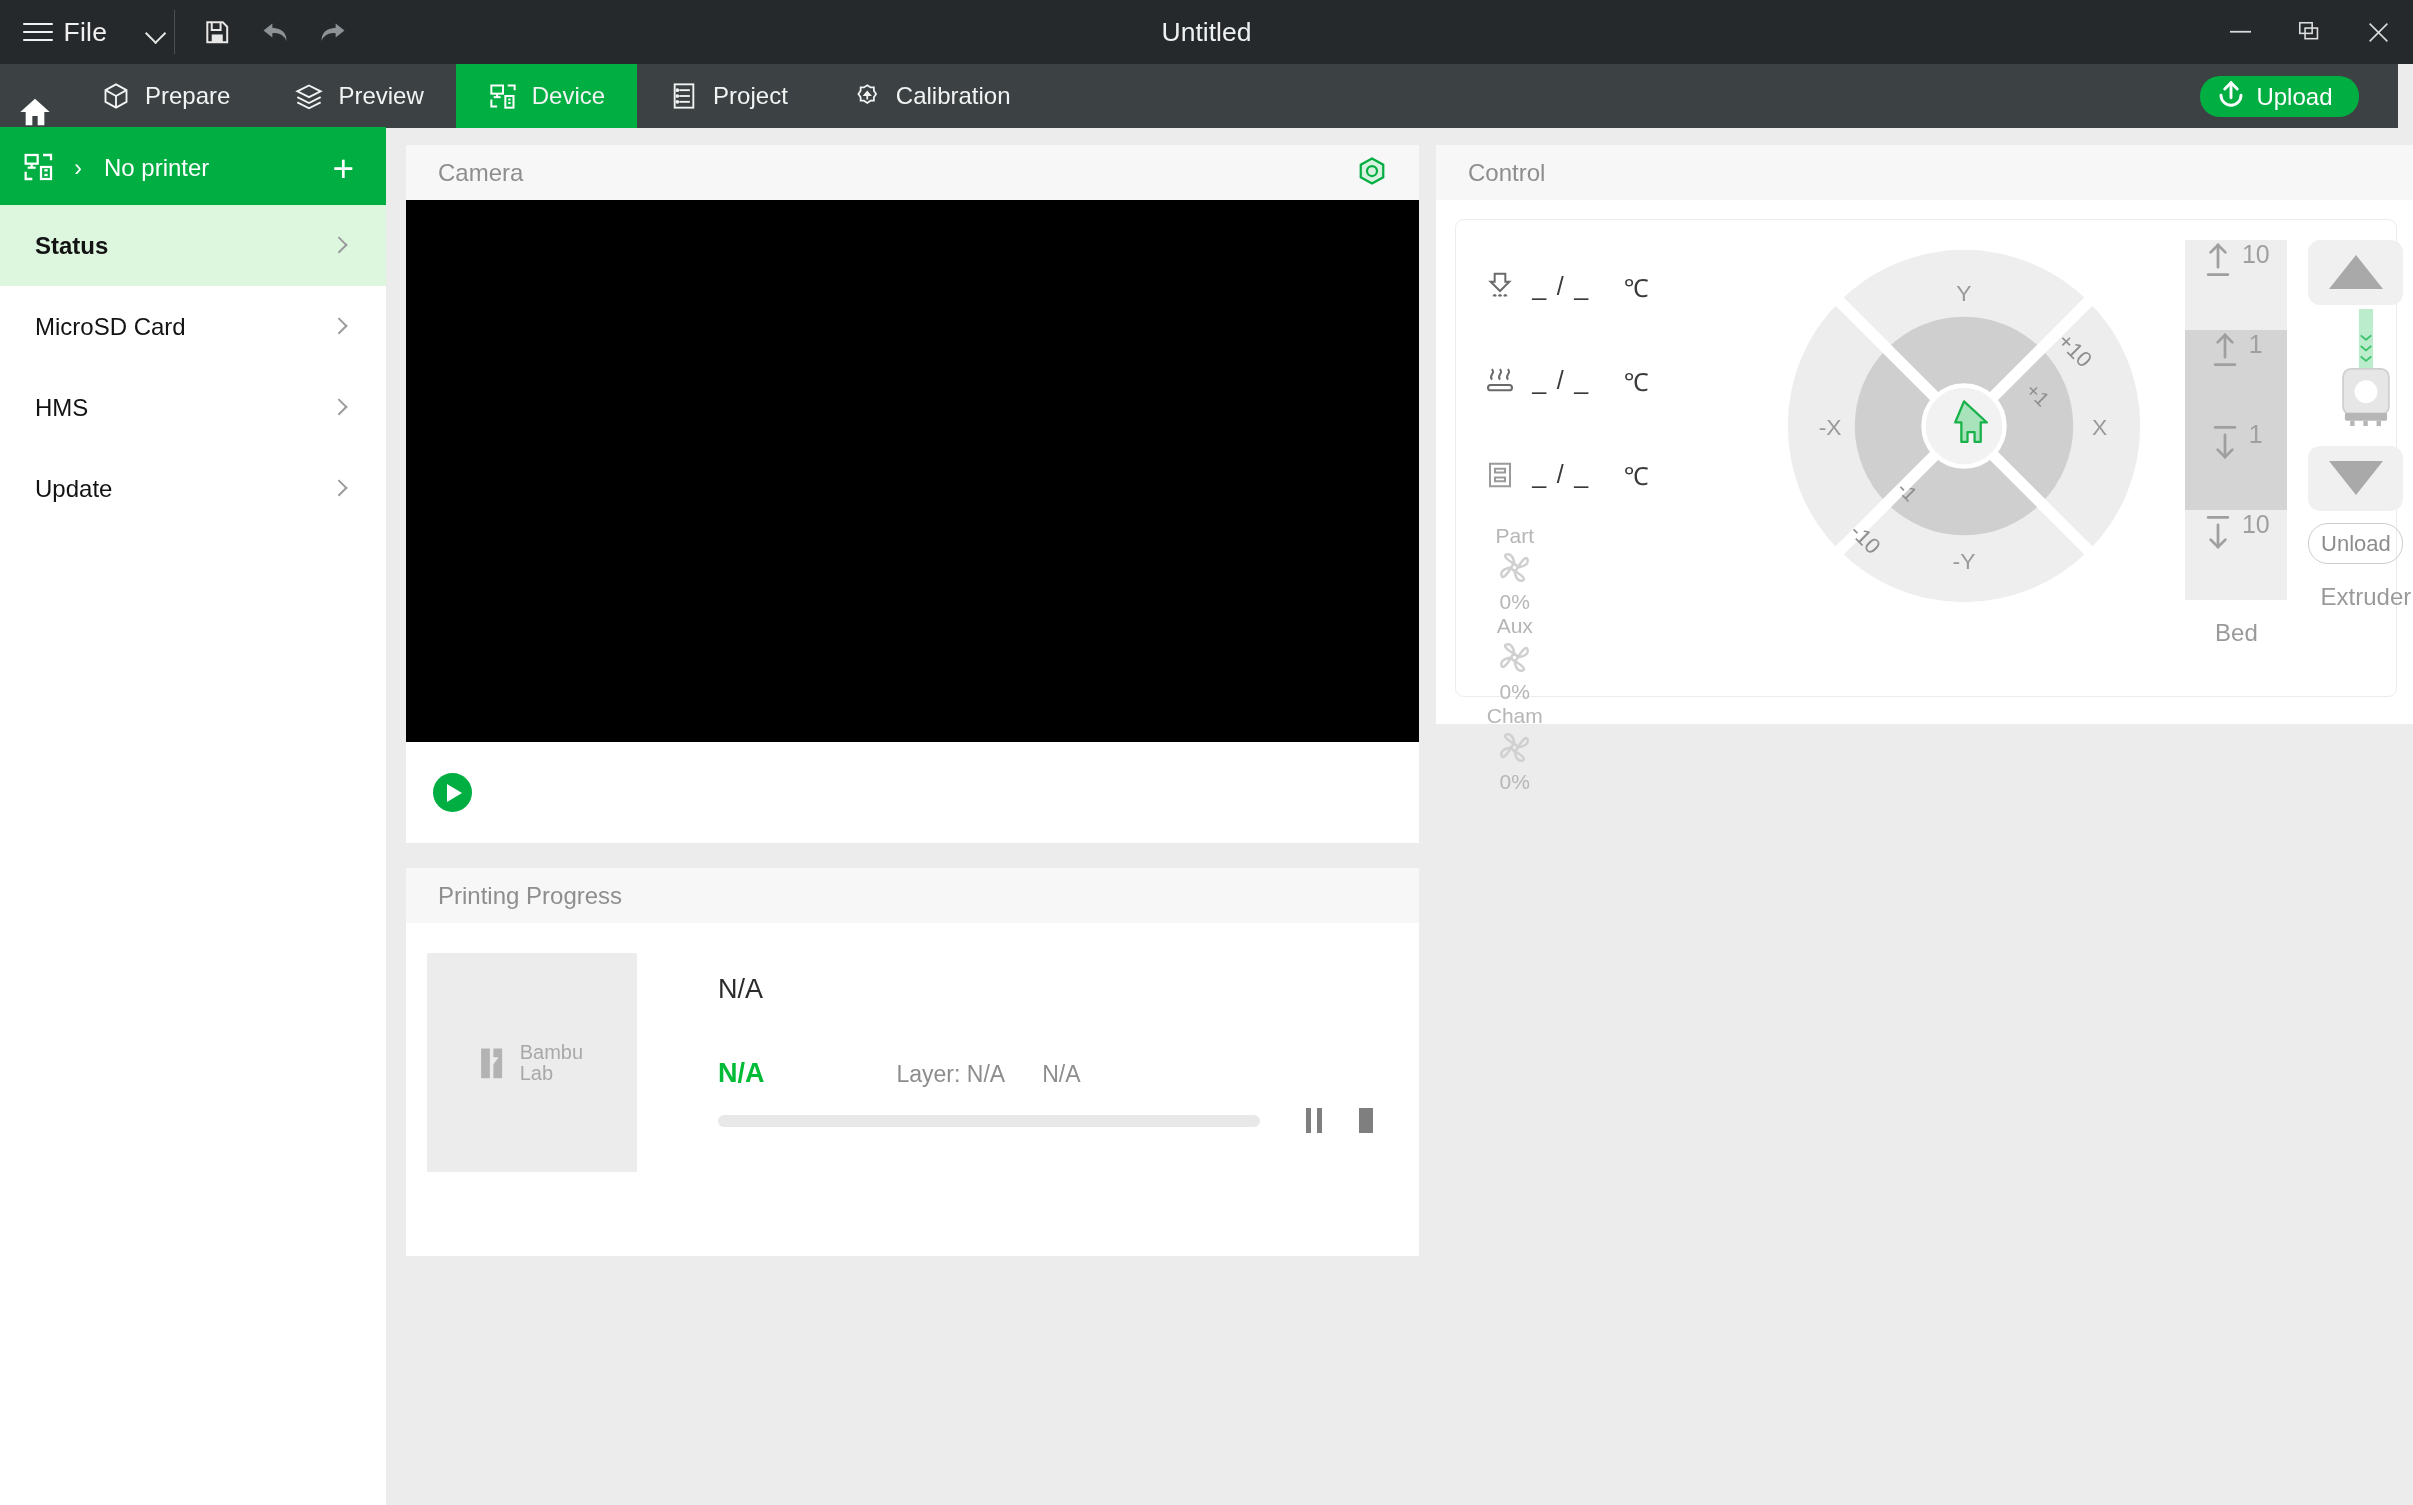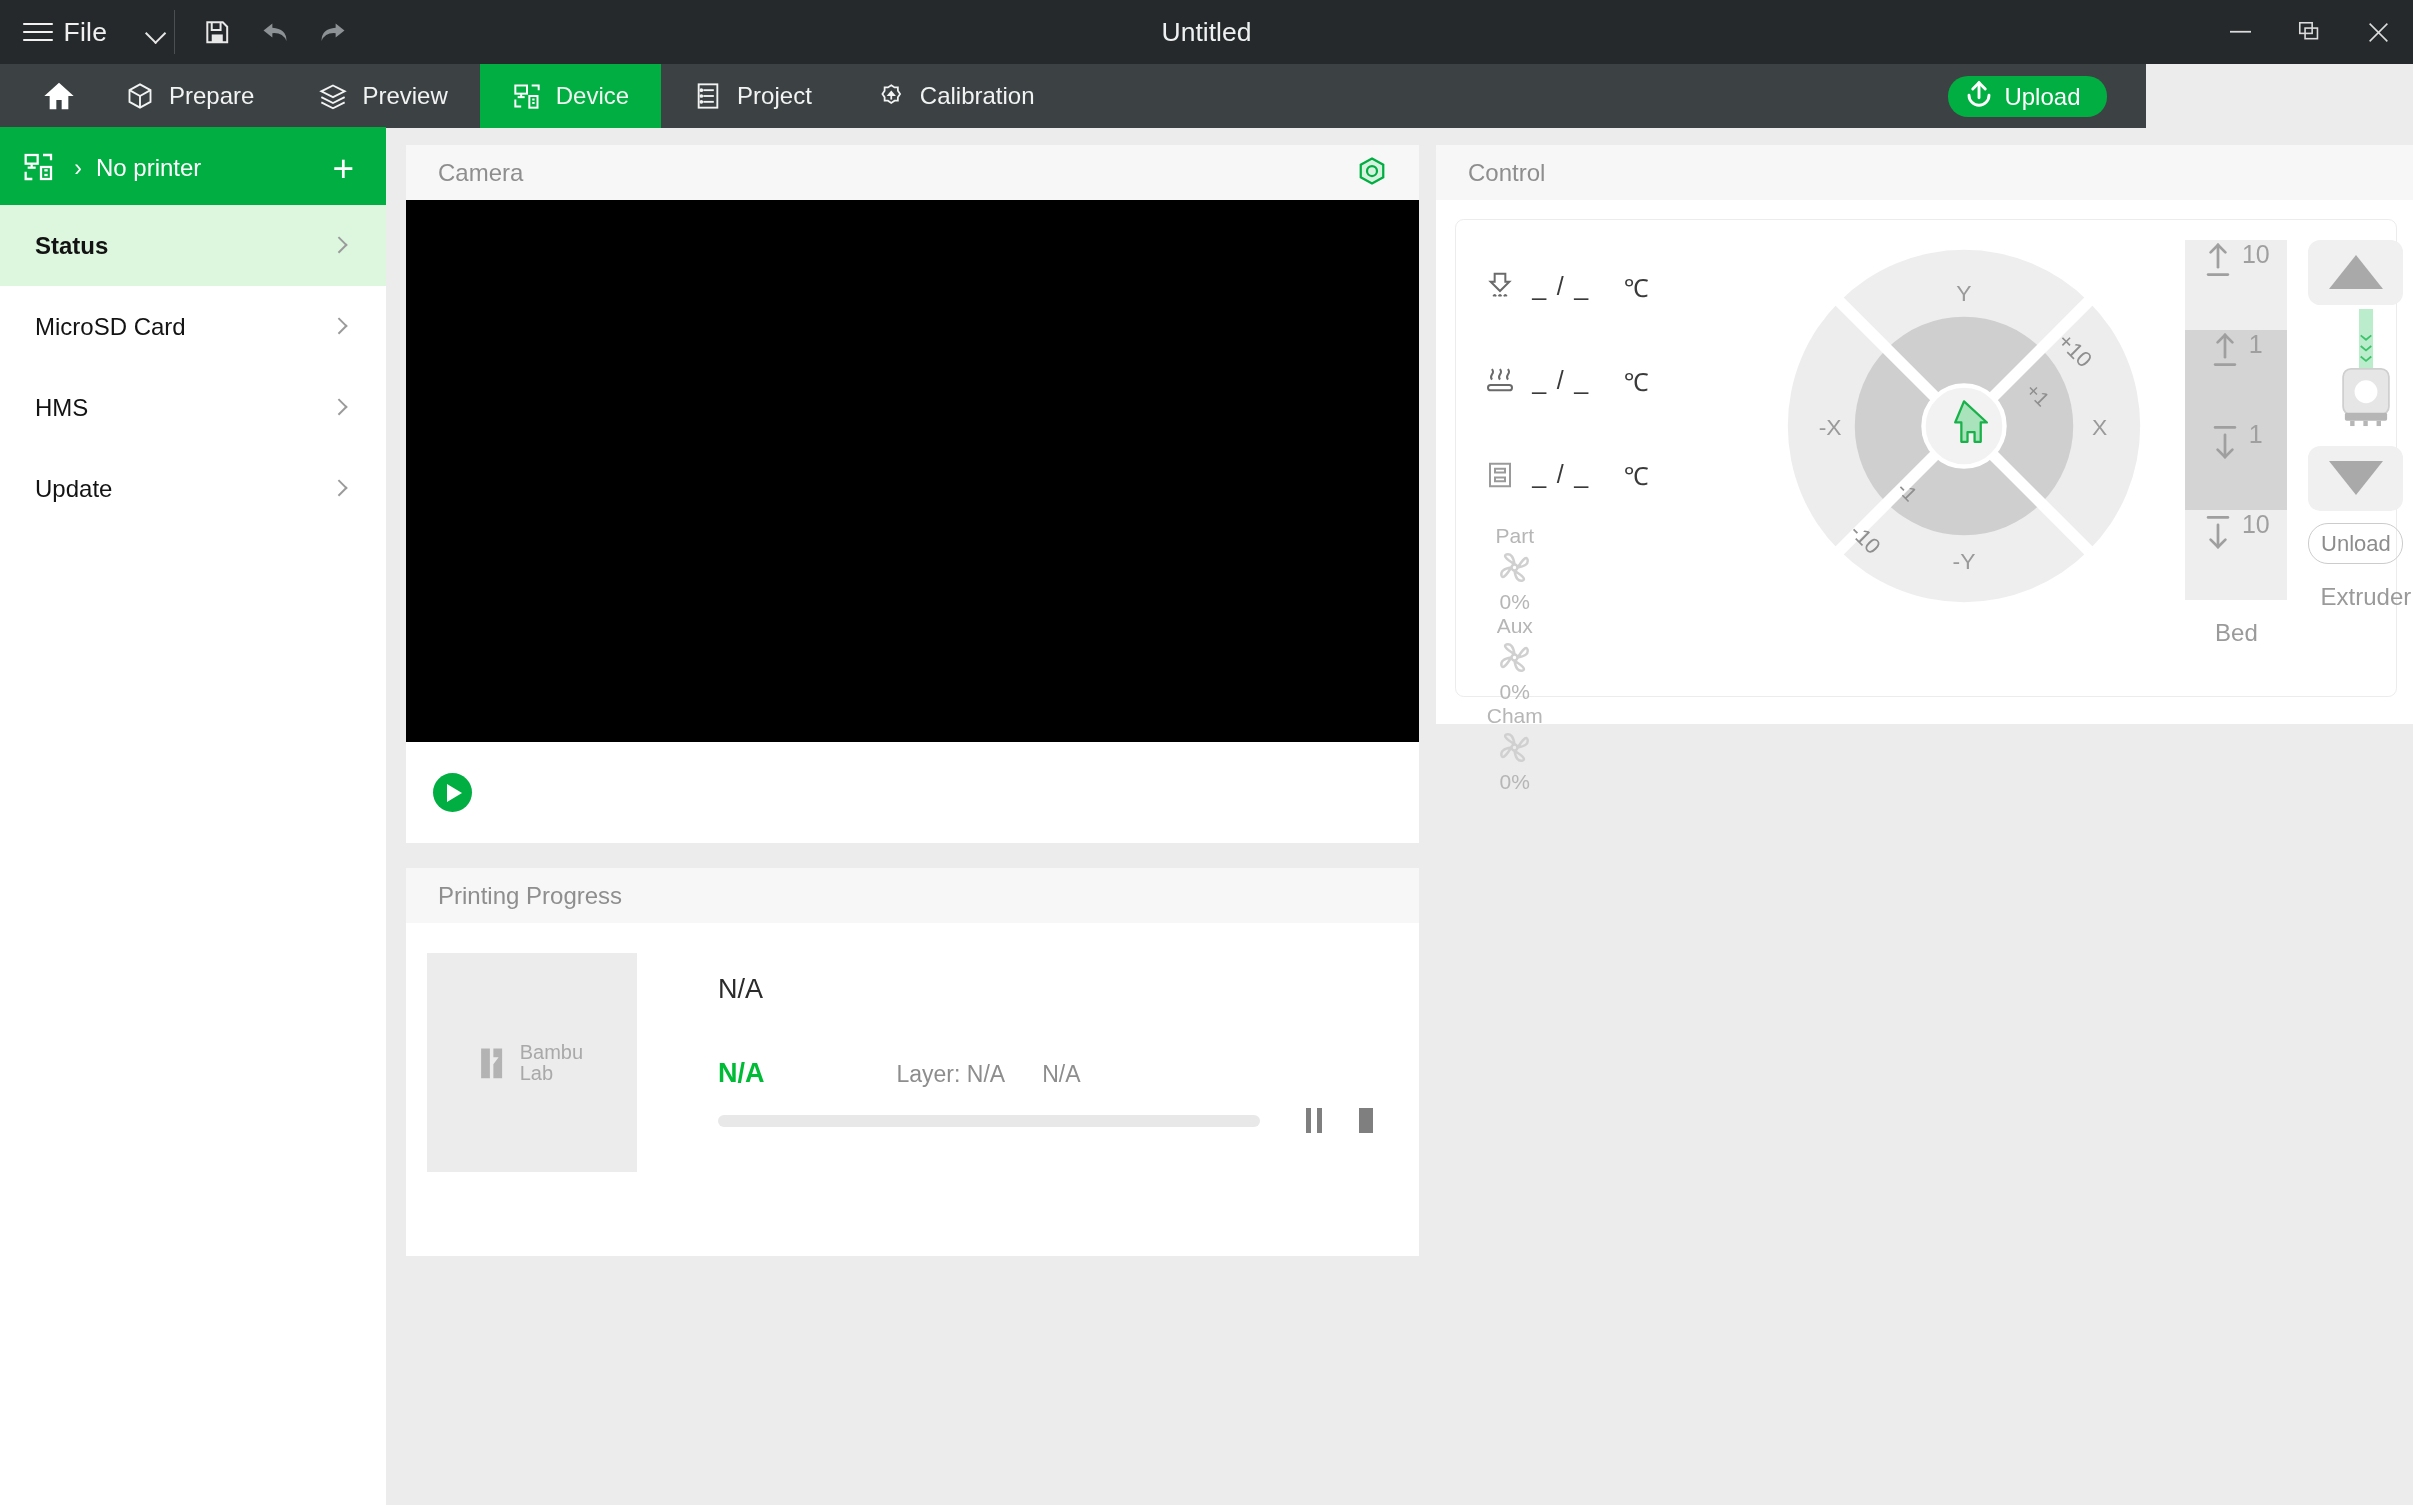--- a/index.html
+++ b/index.html
@@ -45,22 +45,22 @@
   .winbtns {
     position: absolute; right: 0; top: 0; height: 64px;
     display: flex; align-items: center; z-index: 5;
   }
   .winbtn {
     width: 69px; height: 64px; display: flex; align-items: center; justify-content: center;
   }
 
   
   .navbar {
-    position: absolute; top: 64px; left: 0; width: 2146px; height: 64px;
-    background: #3c4244; display: flex; align-items: center; padding-left: 24px;
+    position: absolute; top: 64px; left: 0; width: 2398px; height: 64px;
+    background: #3c4244; display: flex; align-items: flex-end;
   }
   .nav-home {
     width: 69px; display:flex; align-items:center; justify-content:center;
   }
   .nav-tab {
     display: flex; align-items: center; gap: 14px;
     padding: 0 32px; color: #f2f3f3; font-size: 24px; height: 64px;
   }
   .nav-tab.active { background: #00ae42; }
   .nav-tab .nav-ico { display:flex; align-items:center; justify-content:center; width: 30px; height: 30px; }
@@ -78,21 +78,21 @@
   
   .sidebar {
     position: absolute; left: 0; top: 131px; width: 386px; height: 1375px;
     background: #ffffff;
   }
   .printer-head {
     height: 74px; background: #00ae42; display: flex; align-items: center;
     padding: 0 23px; gap: 14px; color: #ffffff;
   }
   .printer-arrow { font-size: 23px; color:#fff; margin-left: 5.3px; }
-  .printer-name { font-size: 24px; color:#ffffff; flex: 1; }
+  .printer-name { font-size: 24px; color:#ffffff; flex: 1; margin-left: 8px; }
   .plus-btn { font-size: 37px; color: #ffffff; line-height: 1; padding-right: 8.8px; font-weight: 300;}
   .side-item {
     height: 81px; display: flex; align-items: center; justify-content: space-between;
     padding: 0 26.5px 0 35px; font-size: 24px; color: #131313;
   }
   .side-item.active { background: #ddf7df; font-weight: bold; }
   .side-chev {
     width: 12.3px; height: 12.3px; border-right: 2.6px solid #9a9a9a; border-top: 2.6px solid #9a9a9a;
     transform: rotate(45deg); margin-right: 14px;
   }

